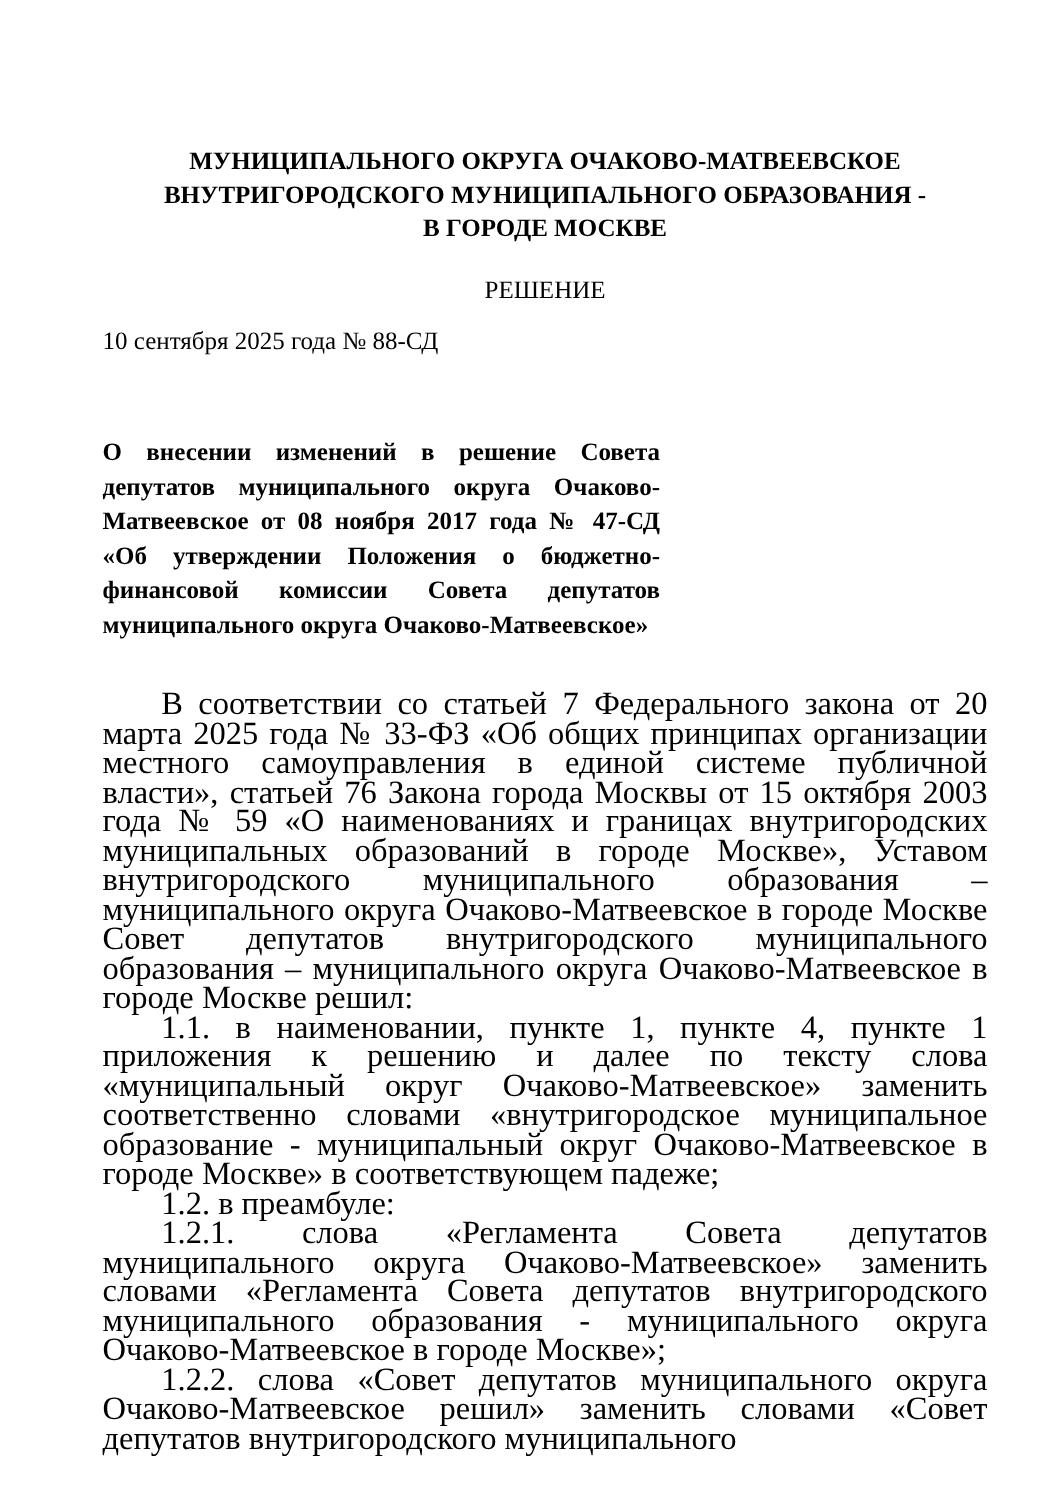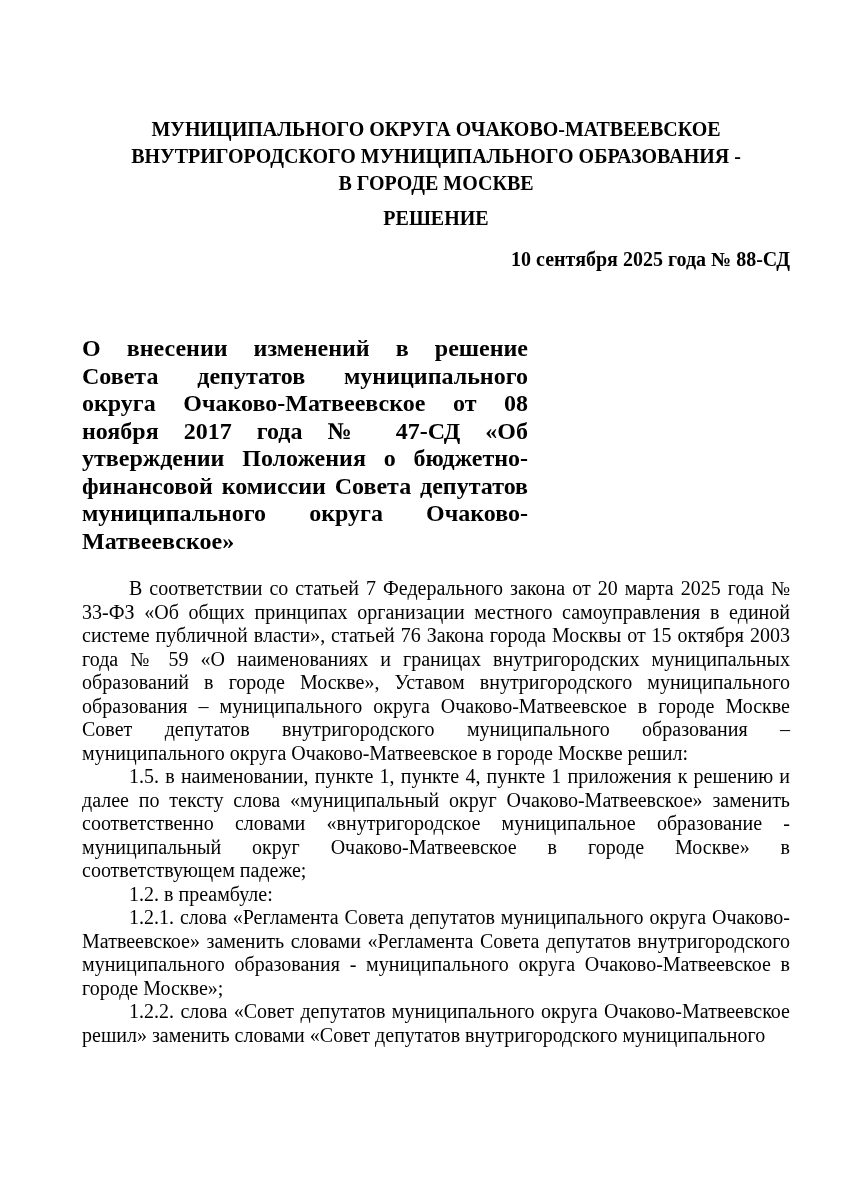--- a/index.html
+++ b/index.html
@@ -19,43 +19,43 @@
     overflow: hidden;
   }
   .doc-header {
     text-align: center;
     font-weight: bold;
     font-size: 20px;
     line-height: 27px;
   }
   .doc-type {
     text-align: center;
-    font-weight: bold;
+    font-weight: normal;
     font-size: 20px;
     line-height: 27px;
-    margin-top: 8px;
+    margin-top: 22px;
   }
   .date-line {
-    font-weight: bold;
+    font-weight: normal;
     font-size: 20px;
     line-height: 27px;
     margin-top: 14px;
-    text-align: right;
+    text-align: left;
   }
   .subject {
     width: 446px;
     margin-top: 62px;
     font-weight: bold;
-    font-size: 24px;
+    font-size: 20px;
     line-height: 27.5px;
     text-align: justify;
   }
   .doc-body {
-    margin-top: 22px;
-    font-size: 20px;
+    margin-top: 37px;
+    font-size: 26px;
     line-height: 23.5px;
     text-align: justify;
   }
   .doc-body p {
     margin: 0;
     padding: 0;
     text-indent: 47px;
   }
 </style>
 </head>
@@ -70,19 +70,19 @@
   </div>
 
   <div class="doc-type">РЕШЕНИЕ</div>
 
   <div class="date-line">10 сентября 2025 года № 88-СД</div>
 
   <div class="subject">О внесении изменений в решение Совета депутатов муниципального округа Очаково-Матвеевское от 08 ноября 2017 года № 47-СД «Об утверждении Положения о бюджетно-финансовой комиссии Совета депутатов муниципального округа Очаково-Матвеевское»</div>
 
   <div class="doc-body">
     <p>В соответствии со статьей 7 Федерального закона от 20 марта 2025 года № 33-ФЗ «Об общих принципах организации местного самоуправления в единой системе публичной власти», статьей 76 Закона города Москвы от 15 октября 2003 года № 59 «О наименованиях и границах внутригородских муниципальных образований в городе Москве», Уставом внутригородского муниципального образования – муниципального округа Очаково-Матвеевское в городе Москве Совет депутатов внутригородского муниципального образования – муниципального округа Очаково-Матвеевское в городе Москве решил:</p>
-    <p>1.5. в наименовании, пункте 1, пункте 4, пункте 1 приложения к решению и далее по тексту слова «муниципальный округ Очаково-Матвеевское» заменить соответственно словами «внутригородское муниципальное образование - муниципальный округ Очаково-Матвеевское в городе Москве» в соответствующем падеже;</p>
+    <p>1.1. в наименовании, пункте 1, пункте 4, пункте 1 приложения к решению и далее по тексту слова «муниципальный округ Очаково-Матвеевское» заменить соответственно словами «внутригородское муниципальное образование - муниципальный округ Очаково-Матвеевское в городе Москве» в соответствующем падеже;</p>
     <p>1.2. в преамбуле:</p>
     <p>1.2.1. слова «Регламента Совета депутатов муниципального округа Очаково-Матвеевское» заменить словами «Регламента Совета депутатов внутригородского муниципального образования - муниципального округа Очаково-Матвеевское в городе Москве»;</p>
     <p>1.2.2. слова «Совет депутатов муниципального округа Очаково-Матвеевское решил» заменить словами «Совет депутатов внутригородского муниципального</p>
   </div>
 
 </div>
 
 </body></html>

